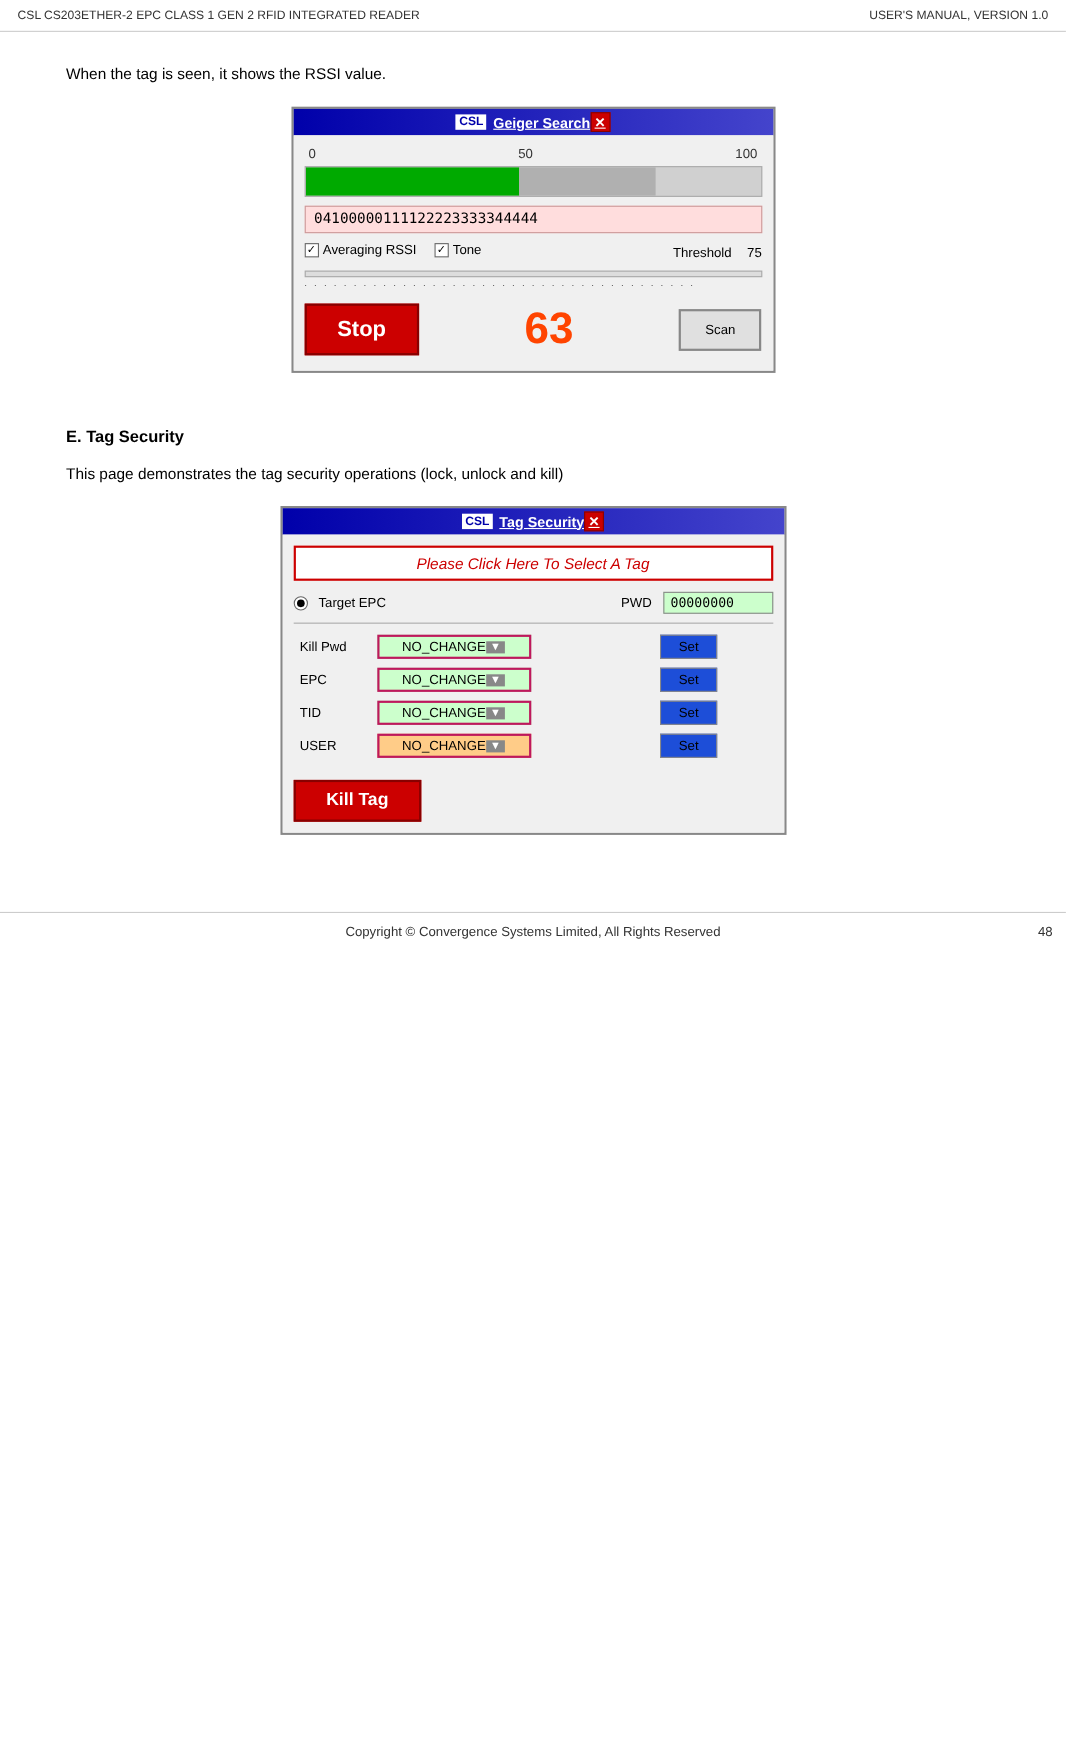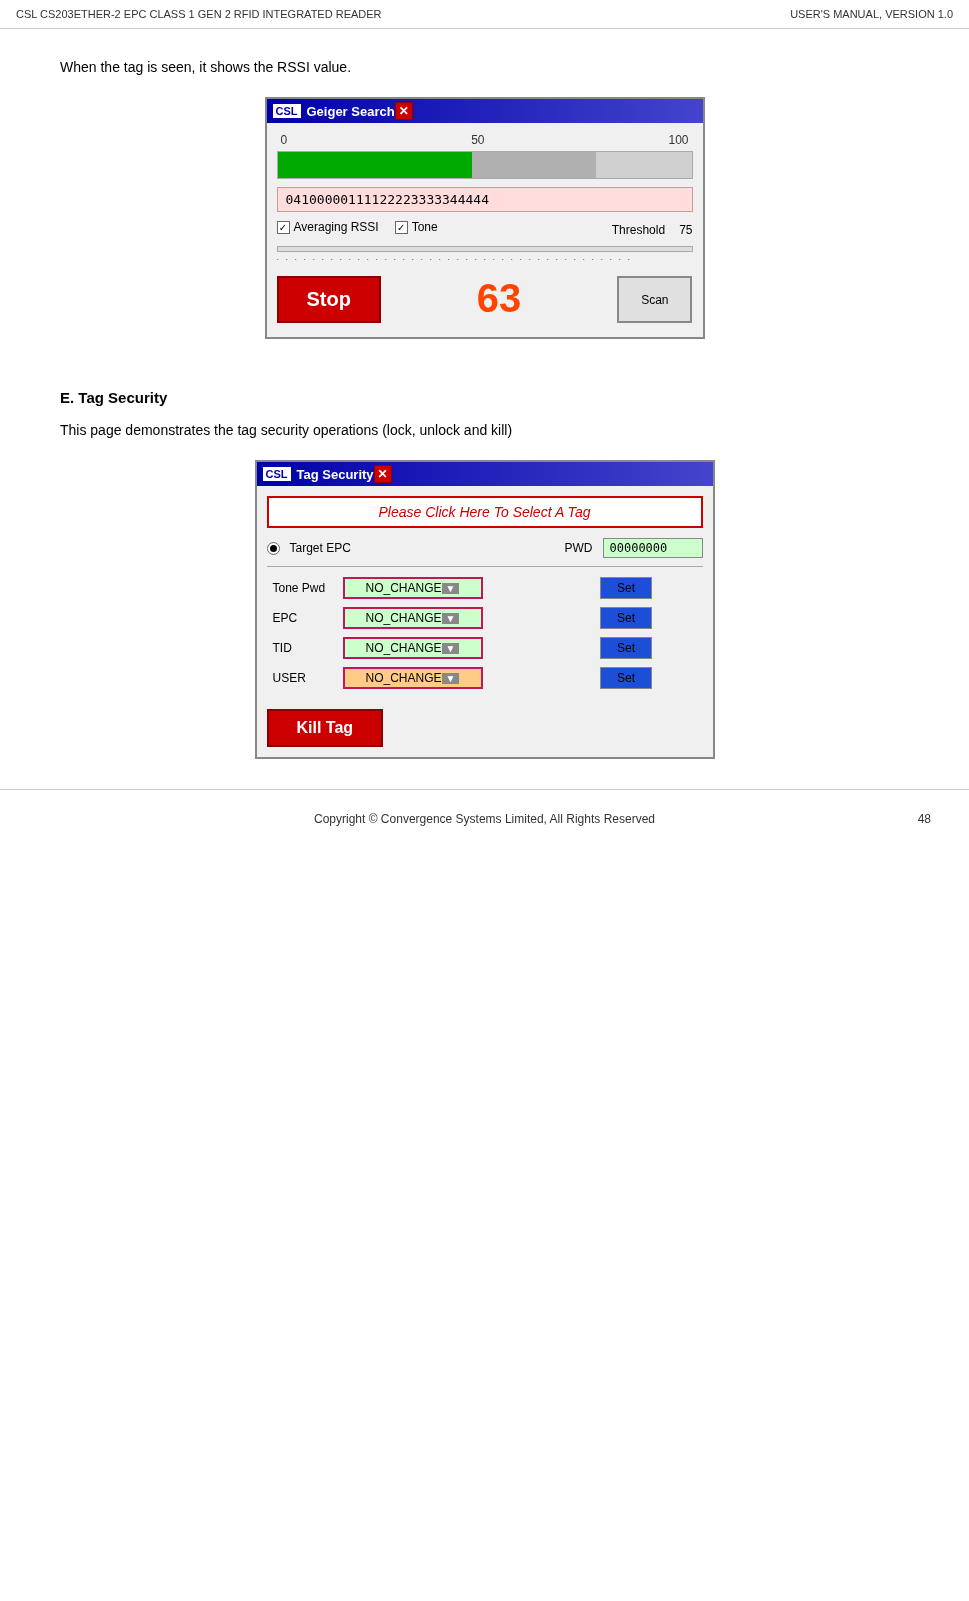--- a/index.html
+++ b/index.html
@@ -37,24 +37,25 @@
       background: #f0f0f0;
       display: inline-block;
       margin: 0 auto;
     }
 
     .window-titlebar {
       background: linear-gradient(to right, #0000aa, #4444cc);
       color: #fff;
       padding: 3px 6px;
       display: flex;
-      justify-content: flex-start;
+      justify-content: center;
       align-items: center;
       font-size: 13px;
       font-weight: bold;
+      text-decoration: underline;
     }
 
     .window-titlebar .csl-logo {
       background: #fff;
       color: #0000aa;
       font-weight: bold;
       font-size: 11px;
       padding: 1px 3px;
       margin-right: 6px;
     }
@@ -162,20 +163,21 @@
 
     .geiger-tick-marks {
       font-size: 9px;
       color: #555;
       letter-spacing: 2px;
       overflow: hidden;
     }
 
     .geiger-buttons {
       display: flex;
+      align-items: center;
       justify-content: space-between;
       padding: 4px 0;
     }
 
     .btn-stop {
       background: #cc0000;
       color: #fff;
       border: 2px solid #880000;
       padding: 10px 28px;
       font-size: 20px;
@@ -304,29 +306,30 @@
 
     .highlighted-row .security-dropdown {
       background: #ffcc88;
     }
 
     .page-footer {
       display: flex;
       justify-content: center;
       align-items: center;
       position: relative;
-      padding: 22px 16px;
+      padding: 10px 16px;
       border-top: 1px solid #ccc;
       font-size: 12px;
       color: #333;
+      margin-top: 40px;
     }
 
     .page-footer .page-num {
       position: absolute;
-      right: 38px;
+      right: 12px;
     }
 
     .center-wrapper {
       display: flex;
       justify-content: center;
     }
 
     .checkbox-custom {
       width: 13px;
       height: 13px;
@@ -459,21 +462,21 @@
             <span>PWD</span>
             <input class="security-pwd-input" type="text" value="00000000" style="">
           </div>
 
           <hr class="window-divider">
 
           
           <table class="security-table">
             <tbody id="security-rows">
             <tr>
-      <td class="label-col">Tone Pwd</td>
+      <td class="label-col">Kill Pwd</td>
       <td>
         <div class="security-dropdown">
           <span>NO_CHANGE</span>
           <span class="dd-arrow">▼</span>
         </div>
       </td>
       <td>
         <button class="btn-set">Set</button>
       </td>
     </tr>

